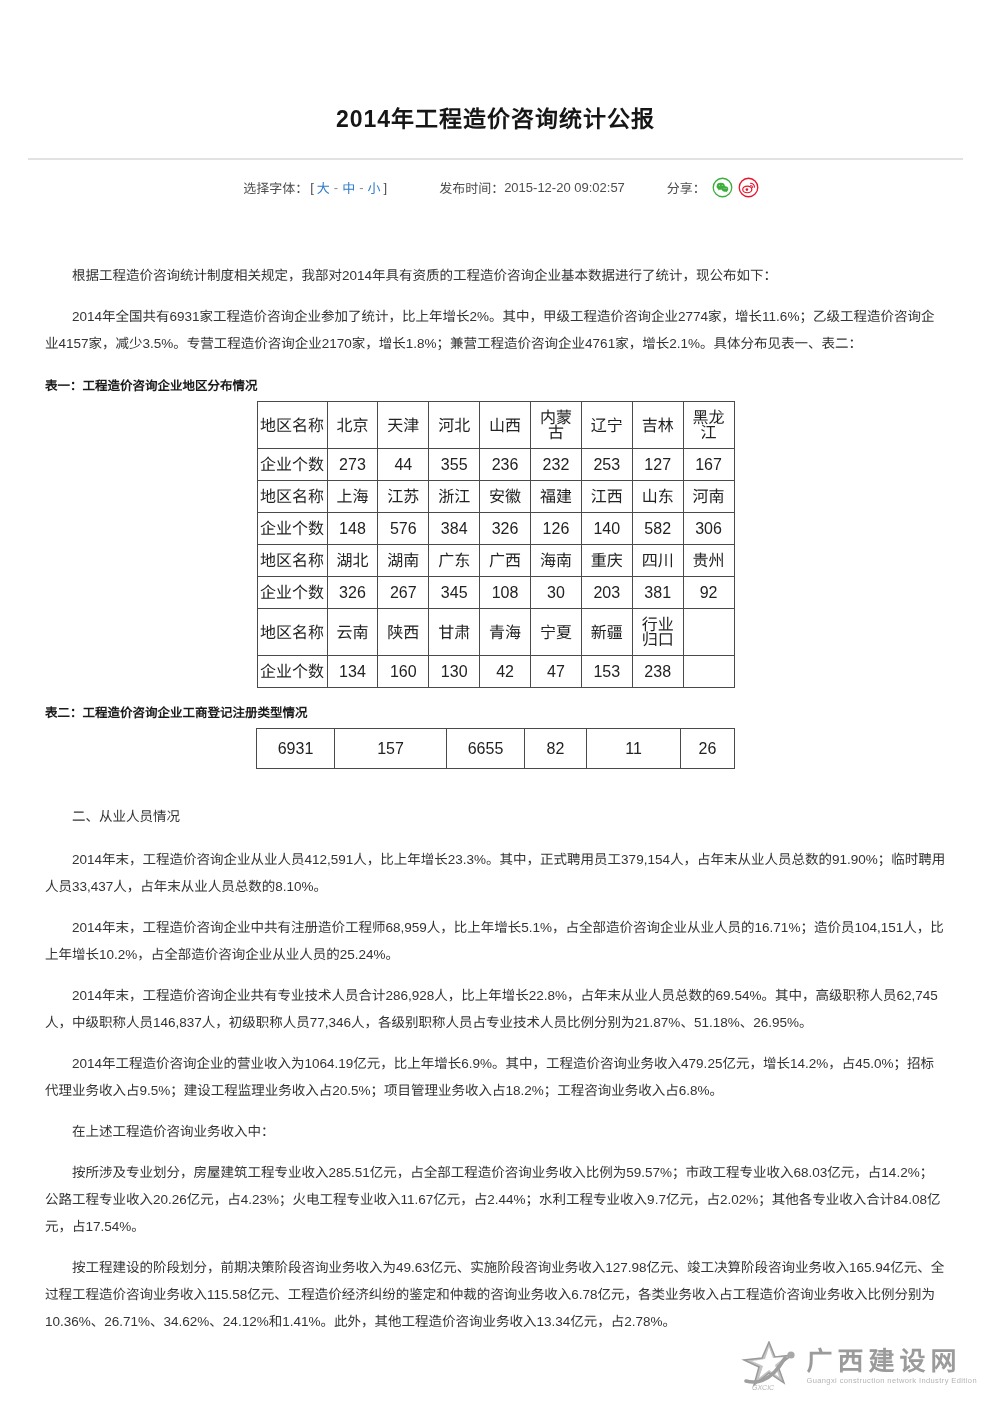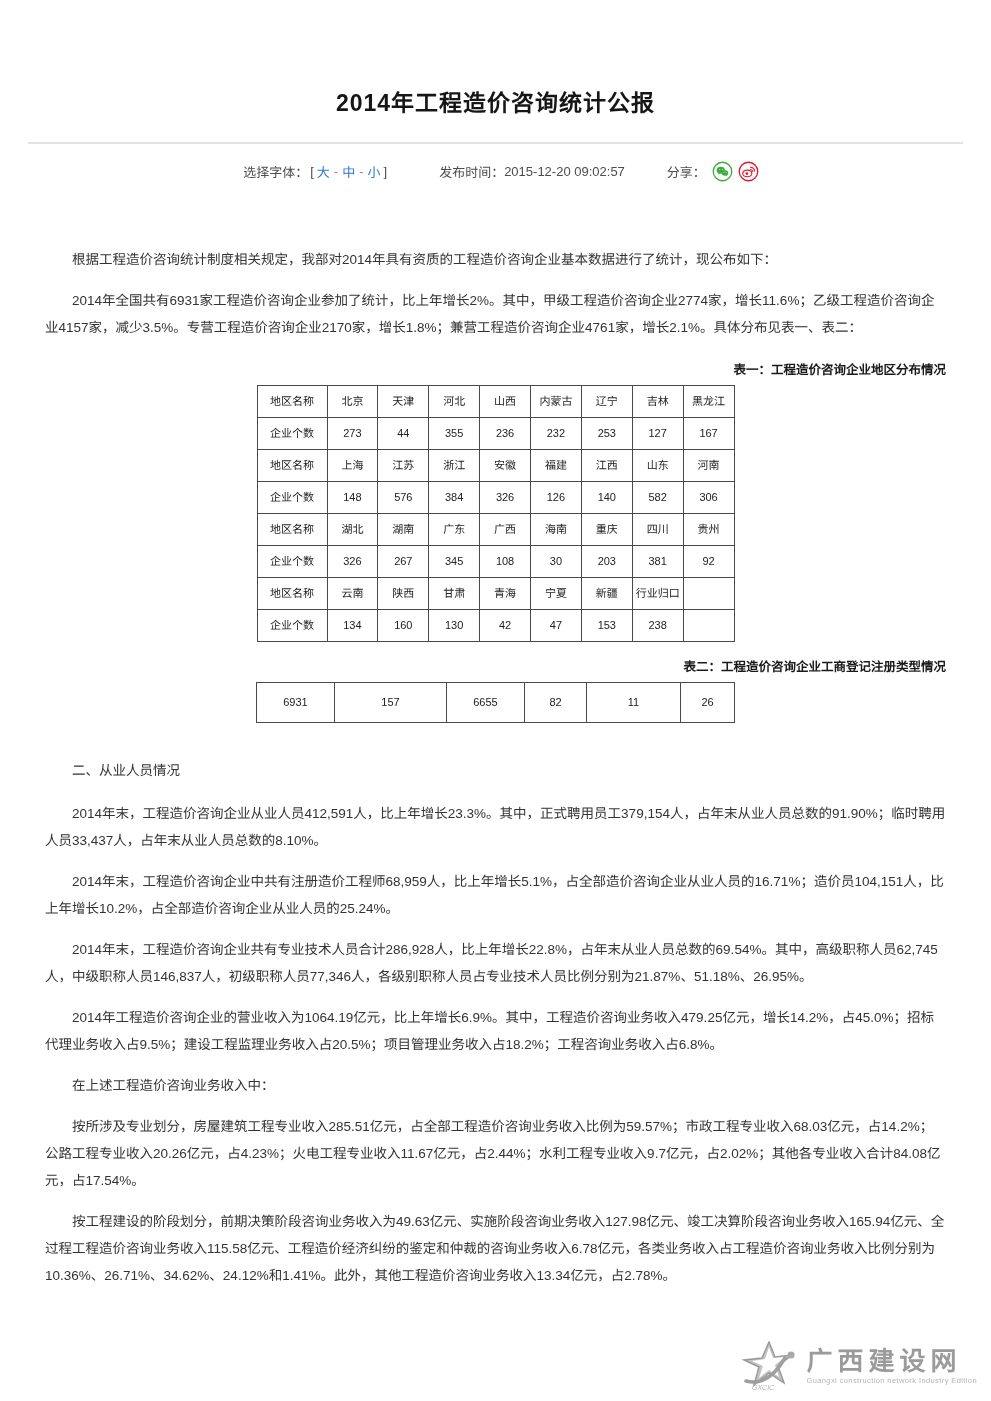--- a/index.html
+++ b/index.html
@@ -6,21 +6,21 @@
   body{
     width:991px;height:1401px;position:relative;overflow:hidden;
     background:#ffffff;
     font-family:"Liberation Sans","DejaVu Sans",sans-serif;
     color:#333;
   }
   
   .doc-header{padding-top:84px;}
   .doc-title{
     text-align:center;font-size:23px;font-weight:bold;color:#161616;
-    margin:0;letter-spacing:1px;
+    margin:16px;letter-spacing:1px;
   }
   .header-rule{
     border:none;border-top:2px solid #e2e2e2;margin:24px 28px 0 28px;
   }
   .meta-bar{
     margin-top:17px;display:flex;justify-content:center;align-items:center;
     font-size:13px;color:#4d4d4d;
   }
   .meta-group{display:flex;align-items:center;margin-left:16px;}
   .meta-gap{width:34px;}
@@ -30,39 +30,39 @@
   .font-sep{color:#8a8a8a;margin:0 3px;}
   .share-icons{display:flex;align-items:center;margin-left:6px;}
   .share-icon{width:21px;height:21px;margin-right:5px;cursor:pointer;display:block;}
   
   .content{padding:50px 45px 0 45px;font-size:13.5px;line-height:27px;color:#333;}
   .content p{margin:14px 0;text-indent:2em;}
   .content p.section-heading{margin:16px 0;}
   
   .tbl-block{margin:20px 0 10px 0;}
   .tbl-caption{
-    text-align:right;font-weight:bold;font-size:12.5px;color:#1a1a1a;
+    text-align:left;font-weight:bold;font-size:12.5px;color:#1a1a1a;
     margin-bottom:6px;line-height:18px;
   }
   table.data-tbl{
     border-collapse:collapse;margin:0 auto;width:478px;table-layout:fixed;
-    font-size:11px;color:#222;text-align:center;line-height:15px;
+    font-size:16px;color:#222;text-align:center;line-height:15px;
   }
   table.data-tbl td{
     border:1px solid #4a4a4a;padding:8px 1px;word-break:break-all;
   }
   .tbl1 col.c-label{width:70px;}
   .tbl2 td{padding:6px 3px;}
   .tbl2 .c1{width:78px;}
   .tbl2 .c2{width:112px;}
   .tbl2 .c3{width:78px;}
   .tbl2 .c4{width:62px;}
   .tbl2 .c5{width:94px;}
   .tbl2 .c6{width:54px;}
-  .tbl2 tr:last-child td{padding:12px 18px;}
+  .tbl2 tr:last-child td{padding:12px 3px;}
   .tbl2-wrap{margin-top:16px;}
   
   .watermark{
     position:absolute;right:14px;bottom:8px;display:flex;align-items:center;
     user-select:none;
   }
   .wm-logo{margin-right:6px;}
   .wm-textcol{display:flex;flex-direction:column;}
   .wm-name{
     font-family:"Liberation Serif","DejaVu Serif",serif;

